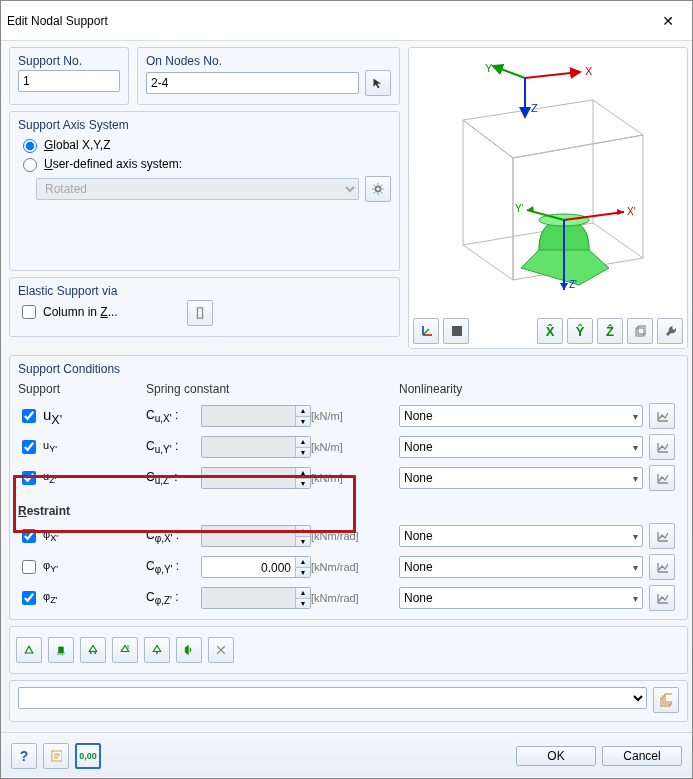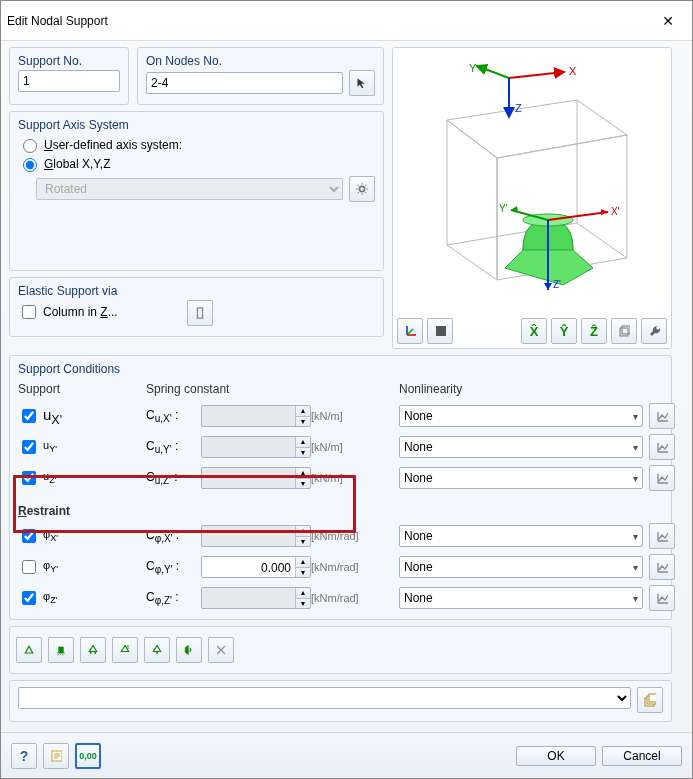--- a/index.html
+++ b/index.html
@@ -28,21 +28,21 @@
     background: #fff;
   }
   .titlebar .title { flex: 1; font-size: 12px; }
   .titlebar .close {
     width: 36px; height: 22px;
     display: flex; align-items: center; justify-content: center;
     font-size: 14px;
   }
   .content {
     flex: 1;
-    padding: 6px 20px 0 8px;
+    padding: 6px 4px 0 8px;
     overflow: hidden;
     display: flex;
     flex-direction: column;
     gap: 6px;
     background: linear-gradient(#f7f9fb,#f1f4f7);
   }
   .row { display: flex; gap: 8px; }
   .group {
     border: 1px solid #c8d4e3;
     border-radius: 3px;
@@ -195,26 +195,26 @@
                     <path d="M2 2 L2 13 L5 10 L8 15 L10 14 L7 9 L12 9 Z" fill="#333"></path>
                   </svg>
               </button>
             </div>
           </div>
         </div>
 
         <div class="group" style="height:160px">
           <div class="group-title">Support Axis System</div>
           <label class="radio-row">
+            <input type="radio" name="ax" checked="" style="">
+            <span><span class="underline">G</span><span>lobal X,Y,Z</span></span>
+          </label>
+          <label class="radio-row">
             <input type="radio" name="ax" style="">
             <span><span class="underline">U</span>ser-defined axis system:</span>
-          </label>
-          <label class="radio-row">
-            <input type="radio" name="ax" checked="" style="">
-            <span><span class="underline">G</span><span>lobal X,Y,Z</span></span>
           </label>
           <div style="display:flex;gap:6px;align-items:center;margin:4px 0 0 18px">
             <select disabled="" style="flex:1">
               <option>Rotated</option>
             </select>
             <button class="tool-btn">
               <svg width="14" height="14" viewBox="0 0 14 14">
                   <circle cx="7" cy="7" r="3" fill="none" stroke="#777" stroke-width="2"></circle>
                   <path d="M7 0v2M7 12v2M0 7h2M12 7h2M2 2l1.5 1.5M10.5 10.5L12 12M12 2l-1.5 1.5M3.5 10.5L2 12" stroke="#777"></path>
                 </svg>

